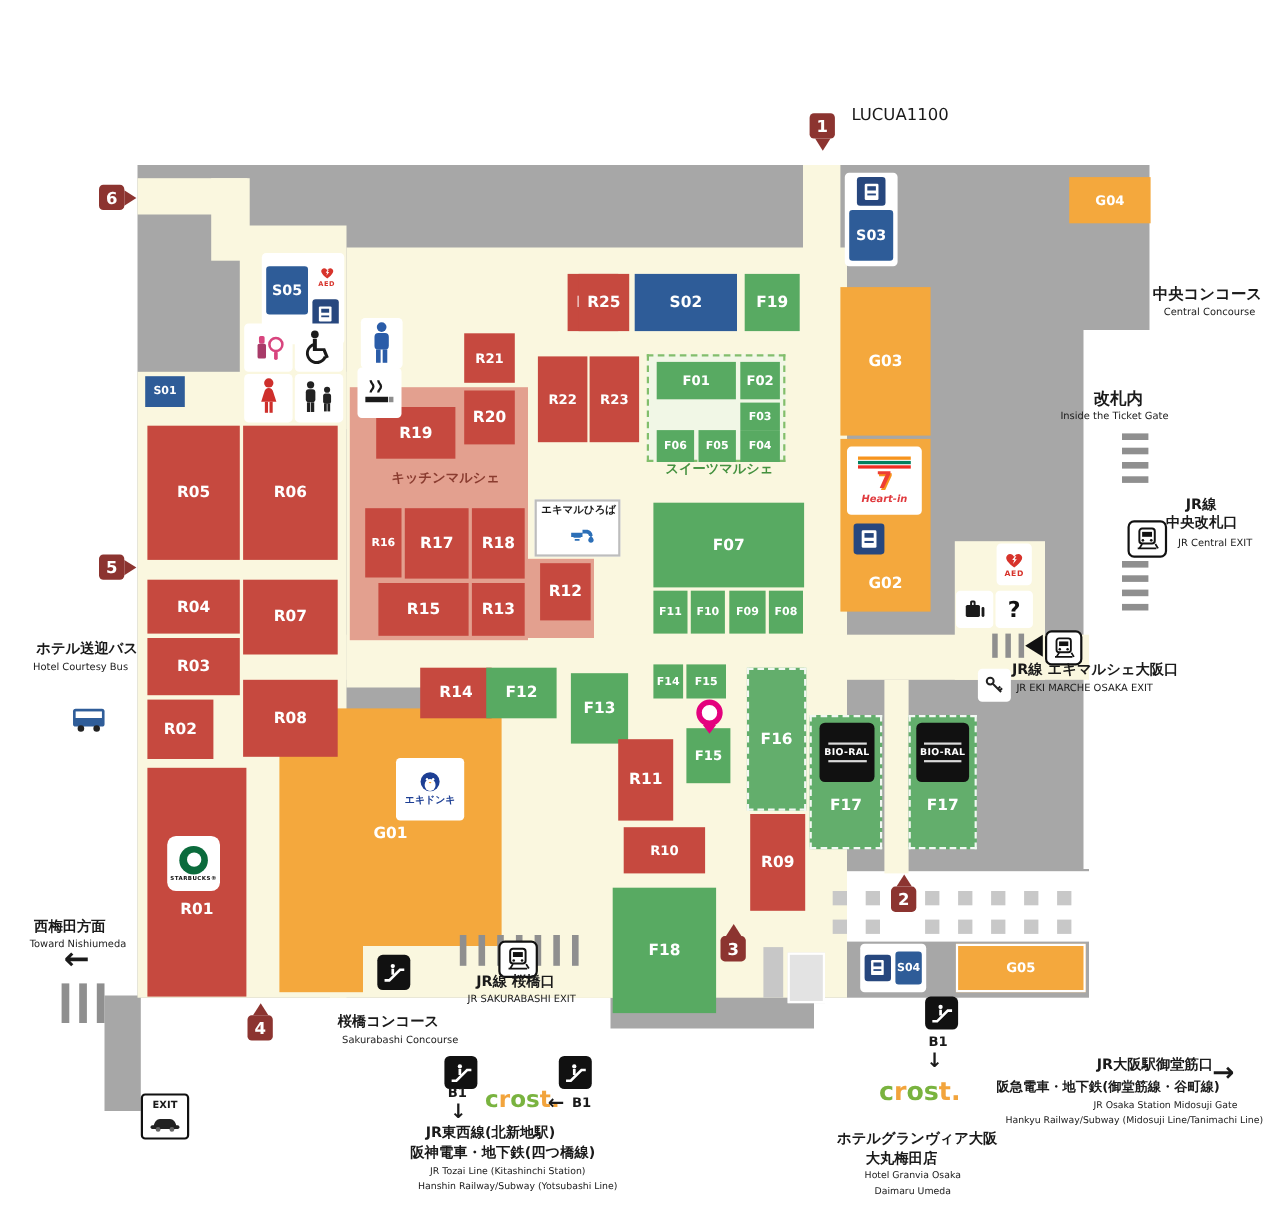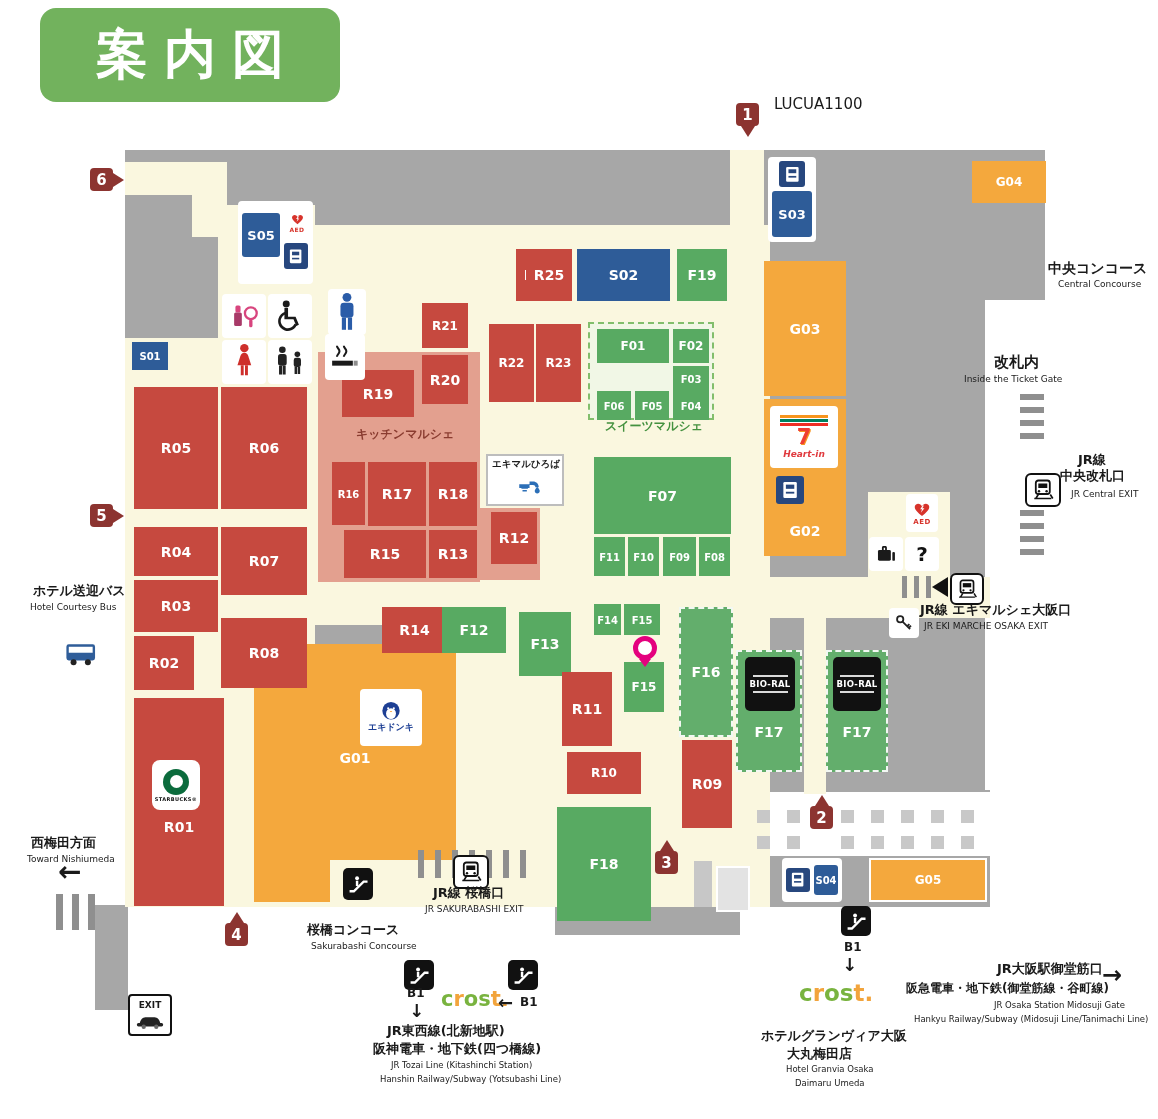--- a/index.html
+++ b/index.html
@@ -53,23 +53,20 @@
   .pinwrap{display:flex;flex-direction:column;align-items:center;z-index:50;}
   .pinring{width:14px;height:14px;border:5px solid #E4017E;border-radius:50%;background:#fff;}
   .pinstem{width:0;height:0;border:6px solid transparent;border-bottom:0;border-top:8px solid #E4017E;margin-top:-1px;}
   .zone{box-sizing:border-box;}
   .gatebar{background:#8F8F8F;}
 </style>
 </head>
 <body>
 
 <div id="stage">
-  <div class="abs title-badge">
-    <span>案内図</span>
-  </div>
 <div class="abs gray" style="left: 125px; top: 150px; width: 920px; height: 757px;"></div>
     <div class="abs gray" style="left: 95px; top: 905px; width: 33px; height: 105px;"></div>
     <div class="abs gray" style="left: 555px; top: 905px; width: 185px; height: 30px;"></div>
     <div class="abs white" style="left: 985px; top: 300px; width: 148px; height: 490px;"></div>
     <div class="abs white" style="left: 990px; top: 790px; width: 145px; height: 120px;"></div>
     <div class="abs white" style="left: 745px; top: 792px; width: 245px; height: 64px;"></div>
     <div class="abs cream" style="left: 125px; top: 162px; width: 100px; height: 33px;"></div>
     <div class="abs cream" style="left: 192px; top: 162px; width: 35px; height: 75px;"></div>
     <div class="abs cream" style="left: 218px; top: 205px; width: 97px; height: 185px;"></div>
     <div class="abs cream" style="left: 125px; top: 338px; width: 190px; height: 569px;"></div>
@@ -338,21 +335,21 @@
         <svg viewBox="0 0 24 24" style="width:72%;height:72%">
           <rect x="4" y="2.5" width="16" height="19" rx="1.5" fill="#fff"></rect>
           <rect x="7" y="5.5" width="10" height="5" fill="#27477E"></rect>
           <rect x="7" y="14" width="10" height="2.2" fill="#27477E"></rect>
         </svg>
       </div>
       <div class="bluebox" style="left: 32px; top: 7px; width: 24px; height: 30px; font-size: 10px;">
         <span>S04</span>
       </div>
     </div>
-    <div class="abs wtile comp" style="left: 238px; top: 201px; width: 75px; height: 83px;">
+    <div class="abs wtile comp" style="left: 238px; top: 230px; width: 75px; height: 83px;">
       <div class="bluebox" style="left: 4px; top: 12px; width: 38px; height: 44px; font-size: 13px;">
         <span>S05</span>
       </div>
       <div class="abs wtile col" style="left: 46px; top: 3px; width: 26px; height: 36px;">
         <svg viewBox="0 0 24 20" style="width:15px;height:13px">
           <path d="M12 19C4 13 1.5 8.5 4.5 5.5 7 3.2 10.5 4.3 12 7.5 13.5 4.3 17 3.2 19.5 5.5 22.5 8.5 20 13 12 19Z" fill="#D7332B"></path>
           <path d="M12.8 6.5 9.8 10.8h2.3L10.6 15l4.3-5.2h-2.5l1.9-3.3z" fill="#fff"></path>
         </svg>
         <span class="aedtxt" style="font-size: 6px; color: rgb(215, 51, 43);">AED</span>
       </div>

